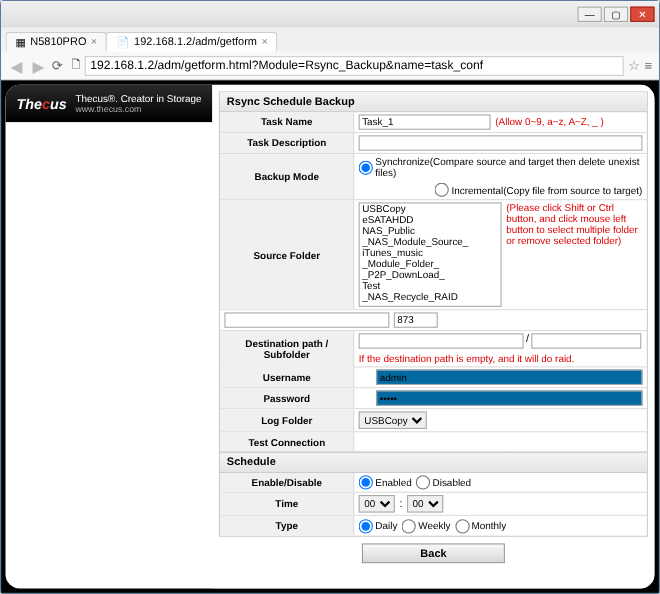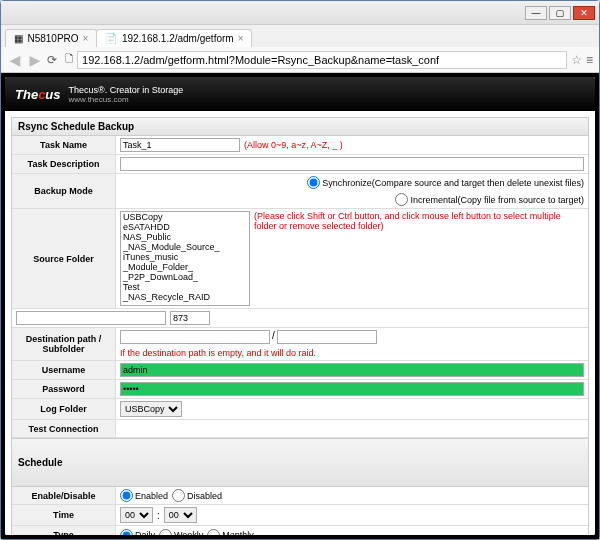--- a/index.html
+++ b/index.html
@@ -16,50 +16,50 @@
 .tab .x { color: #888; cursor: pointer; font-size: 10px; }
 
 .addrbar { height: 26px; display: flex; align-items: center; padding: 2px 6px; gap: 4px; border-bottom: 1px solid #ccc; background: #f8f8f8; }
 .nav-arrow { color: #bbb; font-size: 14px; width: 16px; text-align: center; }
 .reload { color: #666; font-size: 12px; width: 14px; }
 .addr { flex: 1; height: 18px; border: 1px solid #ccc; padding: 1px 4px; font-size: 11px; display: flex; align-items: center; background: #fff; }
 .bookmark-star { color: #888; font-size: 12px; }
 .menu-lines { color: #666; font-size: 12px; }
 
 .page-outer { flex: 1; background: #000; padding: 4px; overflow: hidden; }
-.page-inner { background: #fff; height: 100%; border-radius: 2px; overflow: hidden; display: flex; flex-direction: column; }
+.page-inner { background: #fff; height: 100%; border-radius: 13px; overflow: hidden; display: flex; flex-direction: row; }
 
 .brand { height: 34px; background: linear-gradient(#2a2a2a, #000); display: flex; align-items: center; padding: 0 10px; color: #fff; font-size: 9px; }
 .brand-logo { font-size: 13px; font-weight: bold; font-style: italic; margin-right: 8px; }
 .brand-logo .red { color: #e03020; }
 .brand-text { display: flex; flex-direction: column; }
 .brand-text .sub { color: #aaa; font-size: 8px; }
 
 .content { flex: 1; padding: 6px; overflow-y: auto; background: #fff; }
 .panel { border: 1px solid #ccc; }
 .panel-title { background: linear-gradient(#f4f4f4, #e4e4e4); padding: 3px 6px; font-size: 10px; font-weight: bold; border-bottom: 1px solid #ccc; }
 
 .form-row { display: flex; border-bottom: 1px solid #ddd; min-height: 18px; }
 .form-row:last-child { border-bottom: none; }
-.label-cell { width: 104px; background: #f0f0f0; padding: 2px 4px; font-size: 9px; font-weight: bold; text-align: center; display: flex; align-items: center; justify-content: center; border-right: 1px solid #ddd; }
+.label-cell { width: 122px; background: #f0f0f0; padding: 2px 4px; font-size: 9px; font-weight: bold; text-align: center; display: flex; align-items: center; justify-content: center; border-right: 1px solid #ddd; }
 .value-cell { flex: 1; padding: 2px 4px; display: flex; align-items: center; gap: 4px; flex-wrap: wrap; }
 .value-cell input[type=text], .value-cell input[type=password] { border: 1px solid #aaa; height: 14px; font-size: 9px; padding: 0 2px; }
 .hint-red { color: #d00; font-size: 9px; }
 .radio-lbl { display: flex; align-items: center; gap: 2px; font-size: 9px; }
 
 .multisel { width: 130px; height: 95px; border: 1px solid #aaa; font-size: 9px; overflow: auto; background: #fff; }
 .multisel div { padding: 0 2px; white-space: nowrap; }
 
-.highlight { background: #22c55e; }
+.highlight { background: #0369a1; margin-left: 16px; }
 select { font-size: 9px; height: 16px; border: 1px solid #aaa; }
 
 .btnbar { display: flex; padding: 6px; gap: 200px; justify-content: center; }
 .btn { width: 130px; height: 18px; background: linear-gradient(#f8f8f8, #d8d8d8); border: 1px solid #999; font-size: 10px; font-weight: bold; display: flex; align-items: center; justify-content: center; cursor: pointer; }
 
-.section-head { background: linear-gradient(#f4f4f4, #e4e4e4); padding: 18px 6px; font-size: 10px; font-weight: bold; border-top: 1px solid #ccc; border-bottom: 1px solid #ccc; }
+.section-head { background: linear-gradient(#f4f4f4, #e4e4e4); padding: 3px 6px; font-size: 10px; font-weight: bold; border-top: 1px solid #ccc; border-bottom: 1px solid #ccc; }
 </style>
 </head>
 <body>
 
 <div class="window">
   <div class="titlebar">
     <div class="winctl">
       <span>—</span>
       <span>▢</span>
       <span class="close">✕</span>

